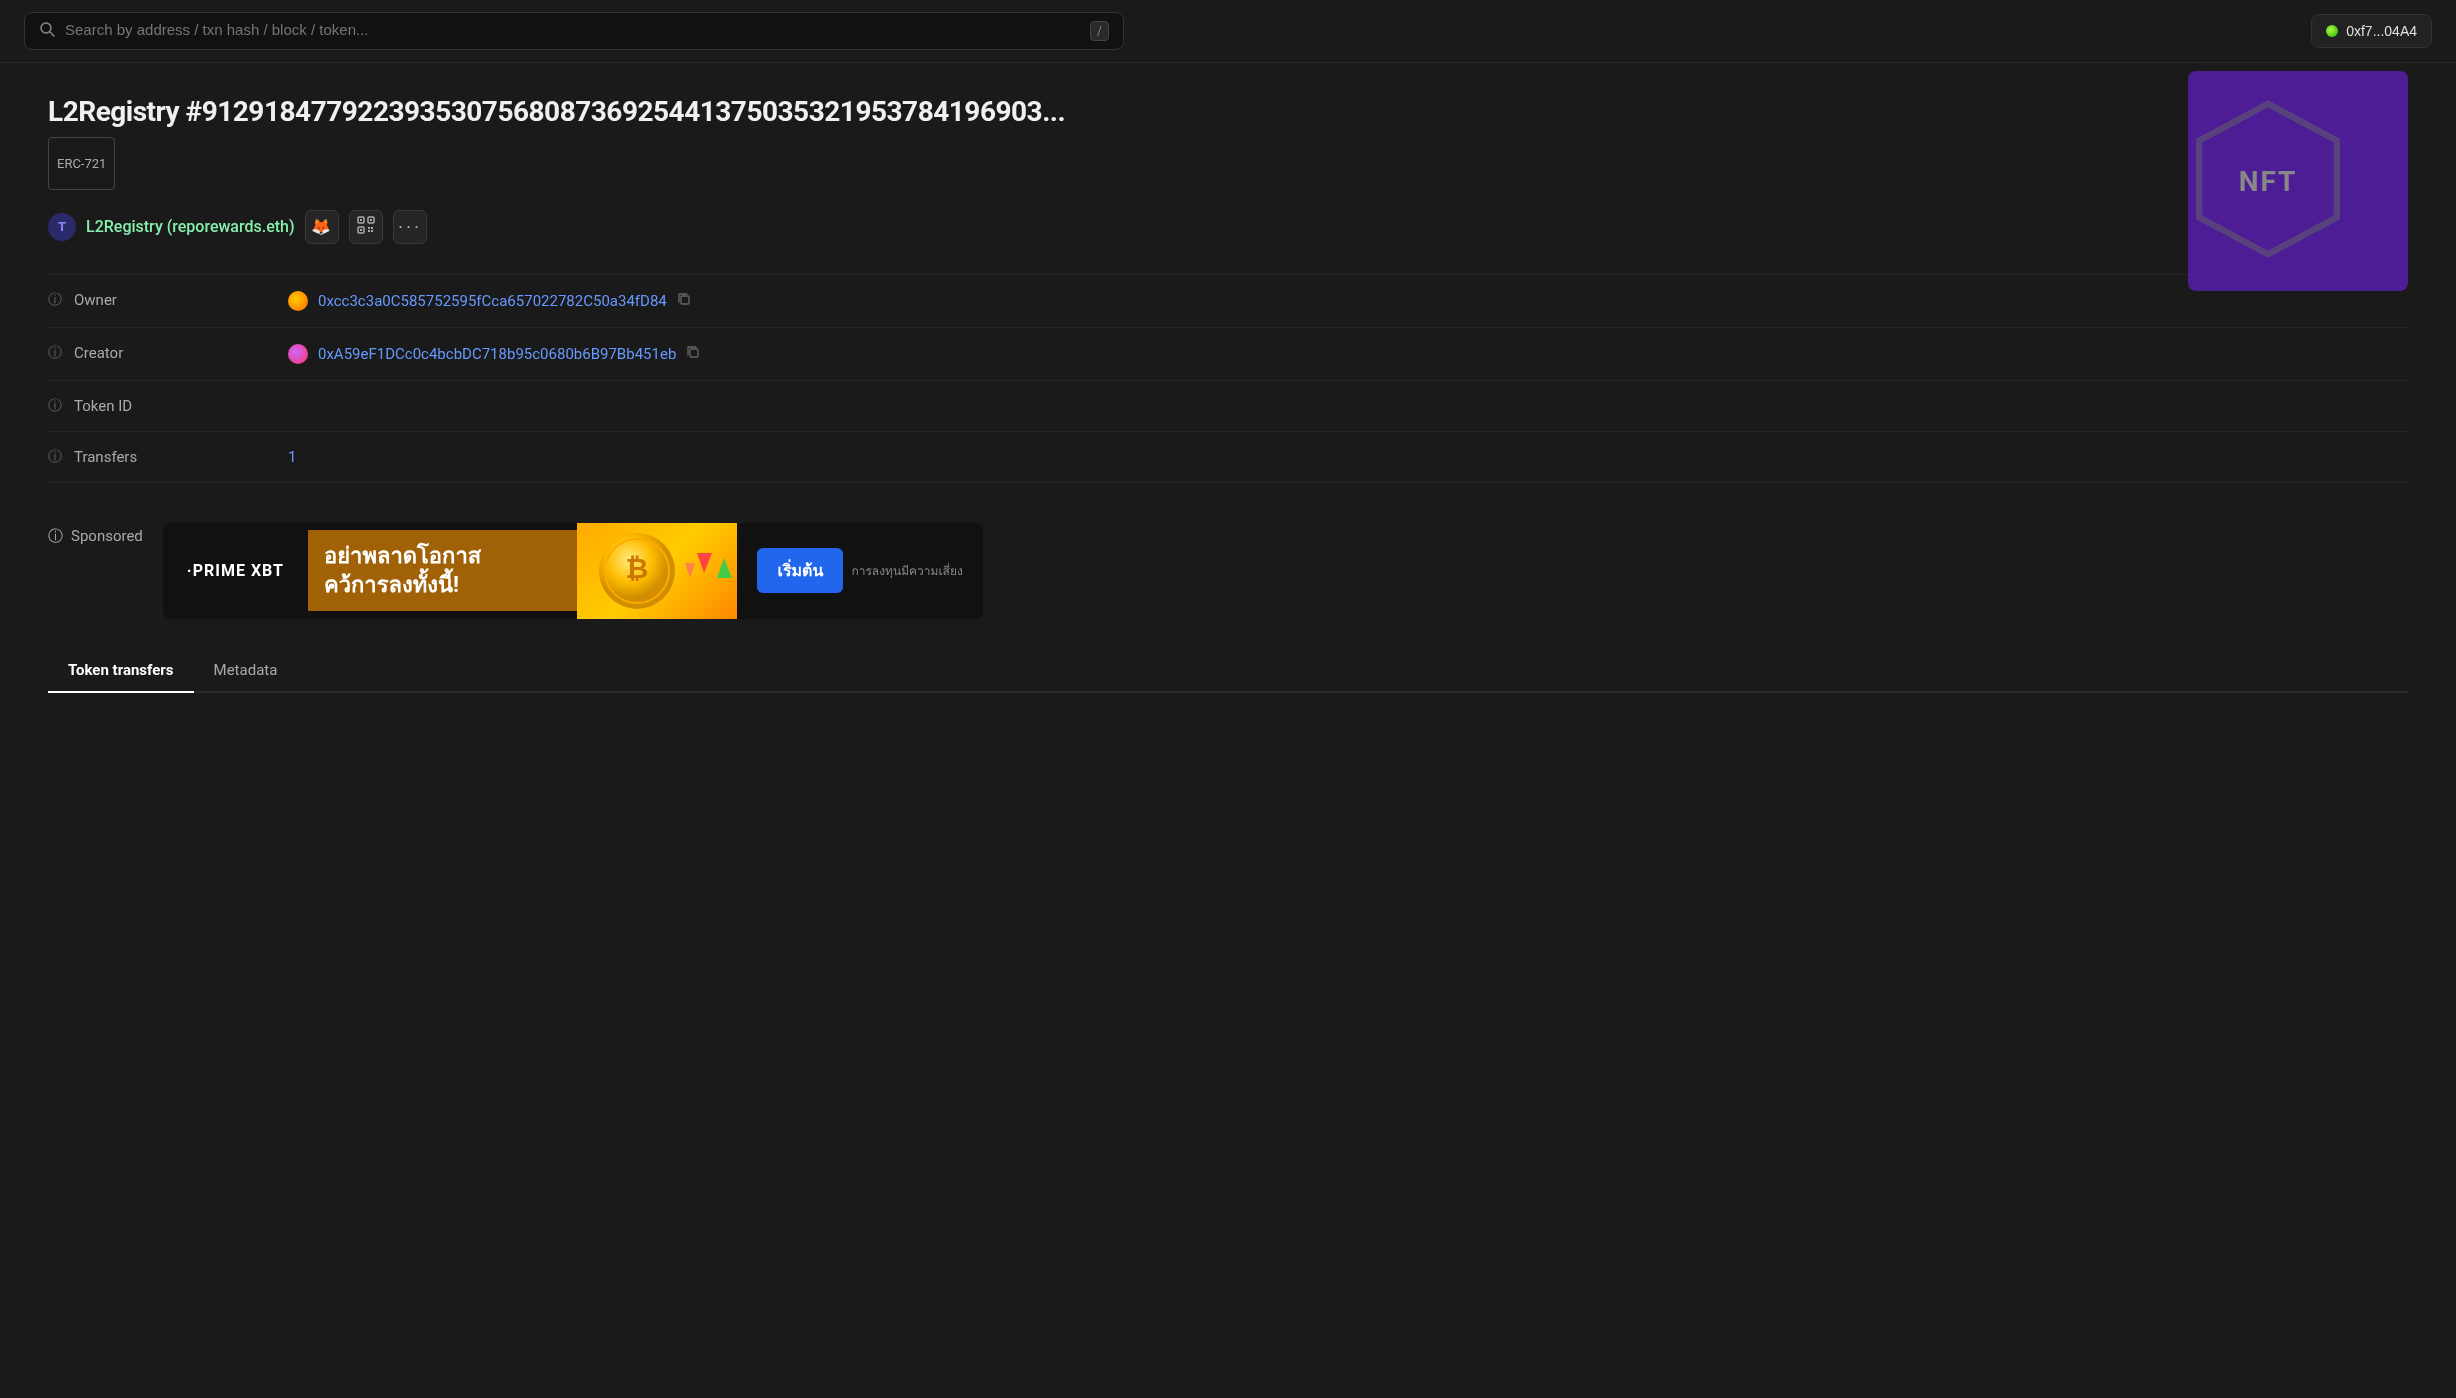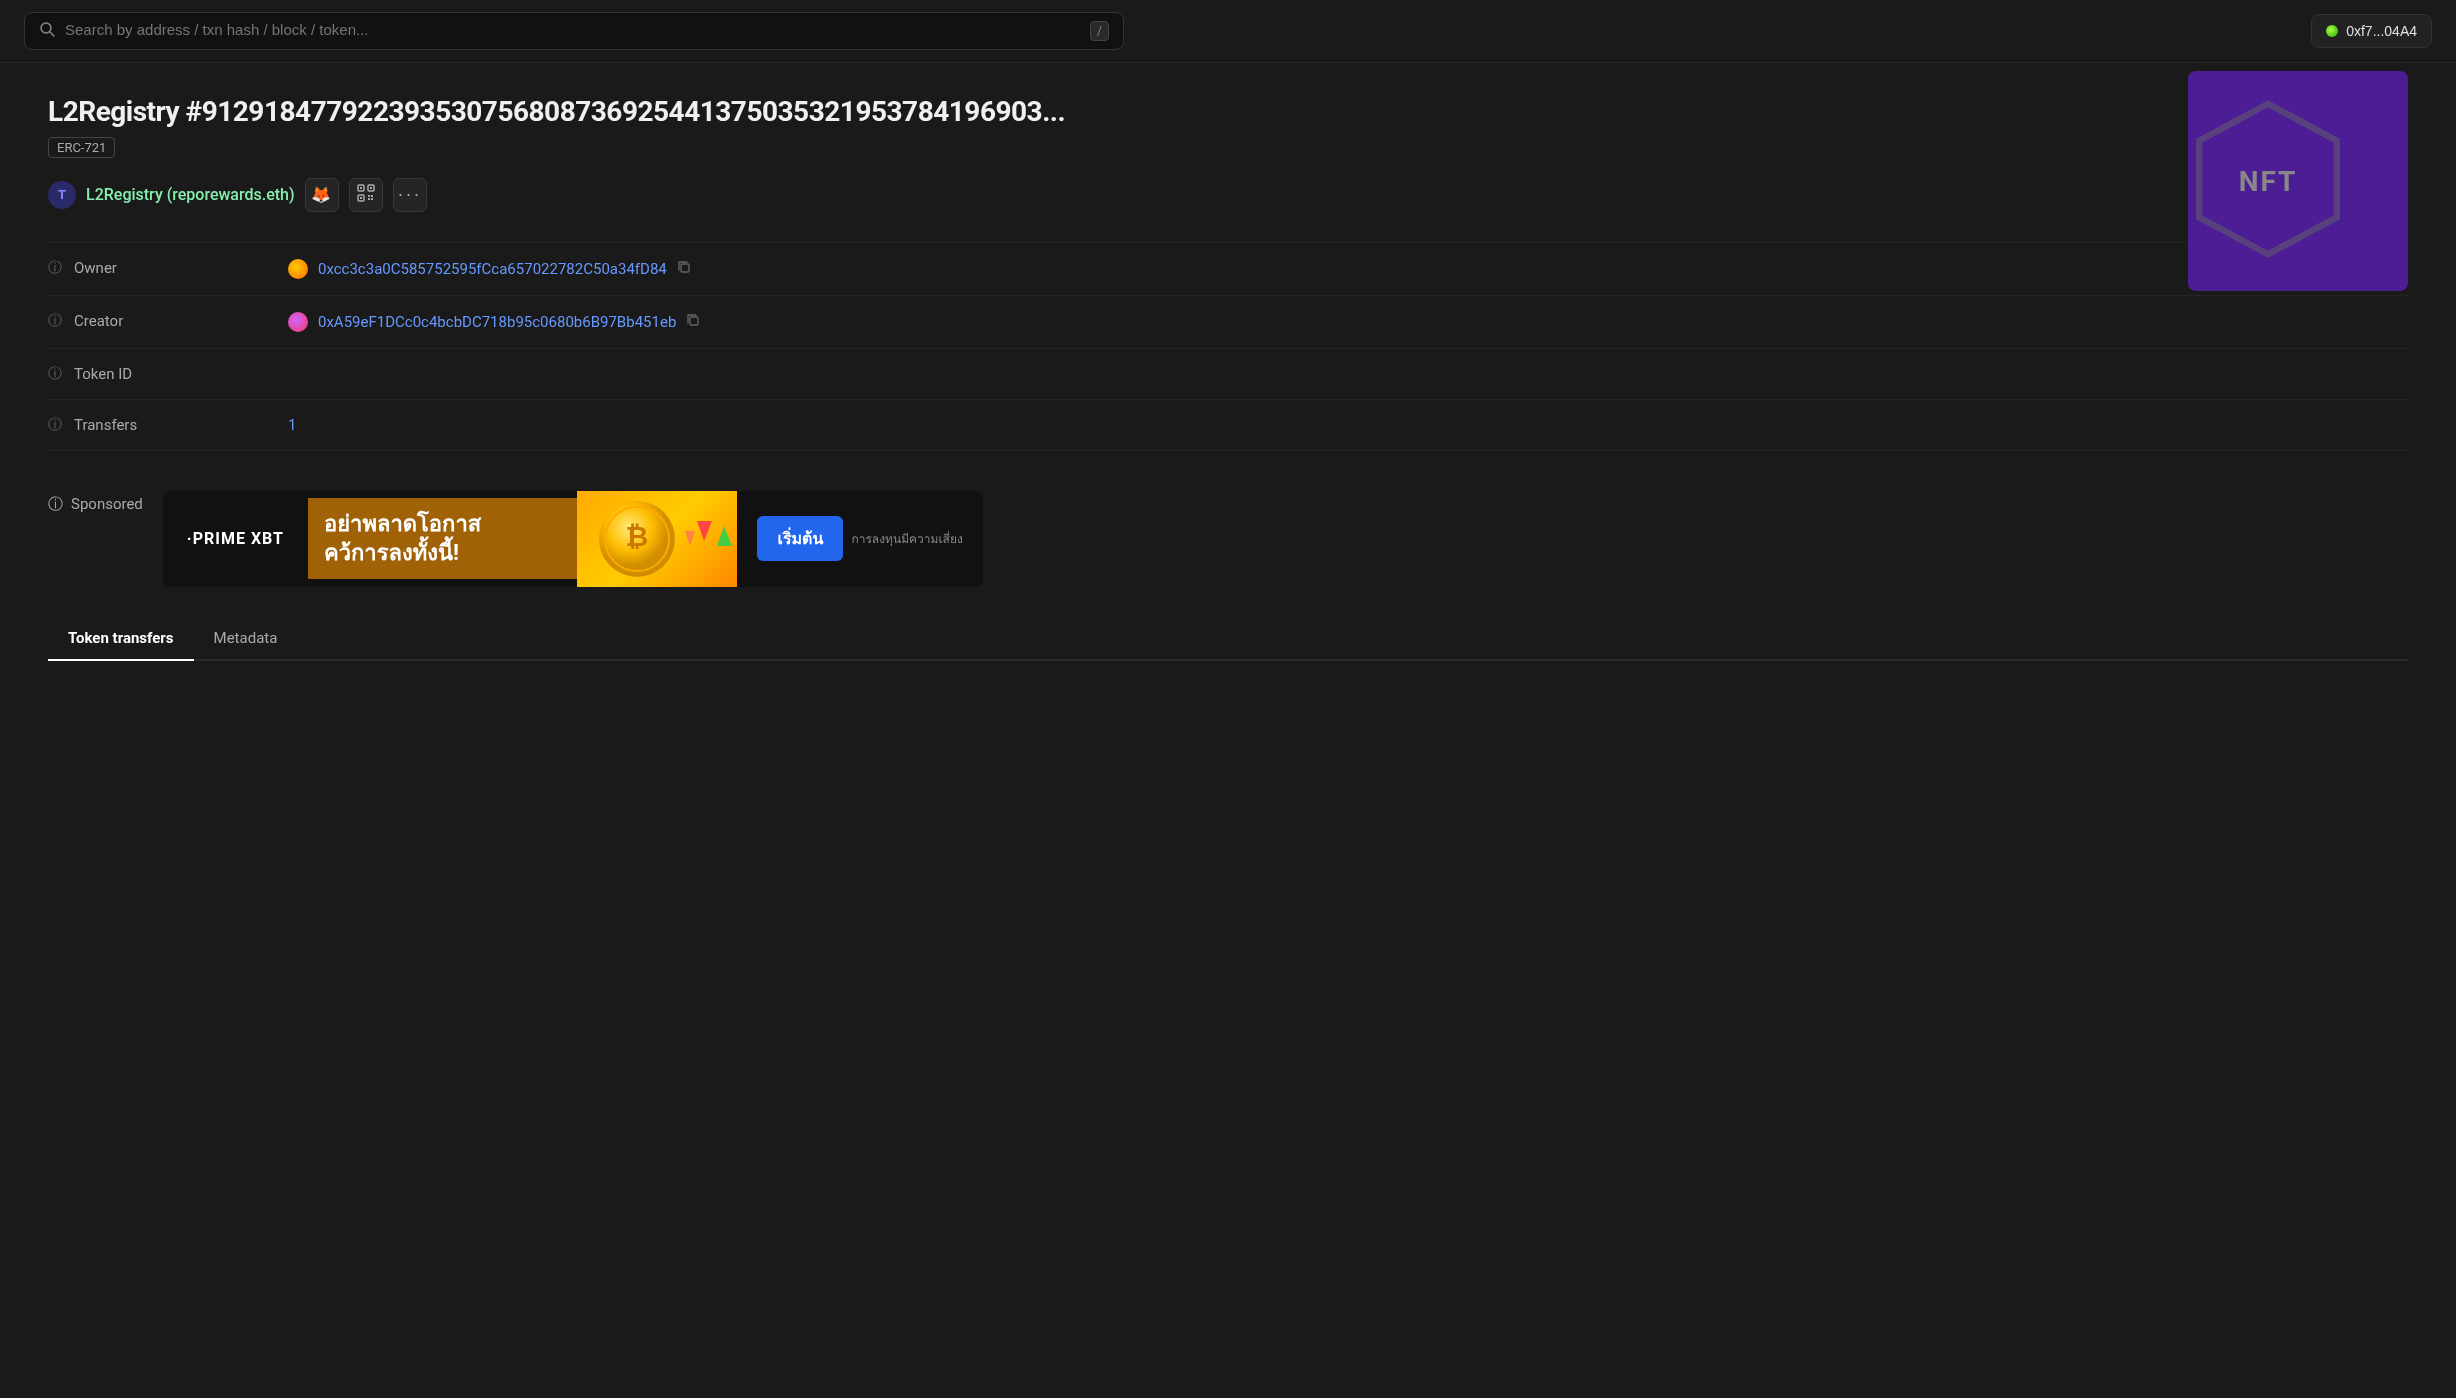--- a/index.html
+++ b/index.html
@@ -88,21 +88,21 @@
       text-overflow: ellipsis;
       white-space: nowrap;
     }
 
     .token-standard {
       display: inline-block;
       border: 1px solid #444;
       border-radius: 4px;
       color: #aaa;
       font-size: 13px;
-      padding: 2px 8px;
+      padding: 18px 8px;
       margin-bottom: 20px;
     }
 
     .contract-row {
       display: flex;
       align-items: center;
       gap: 10px;
       margin-bottom: 30px;
     }
     .t-badge {

